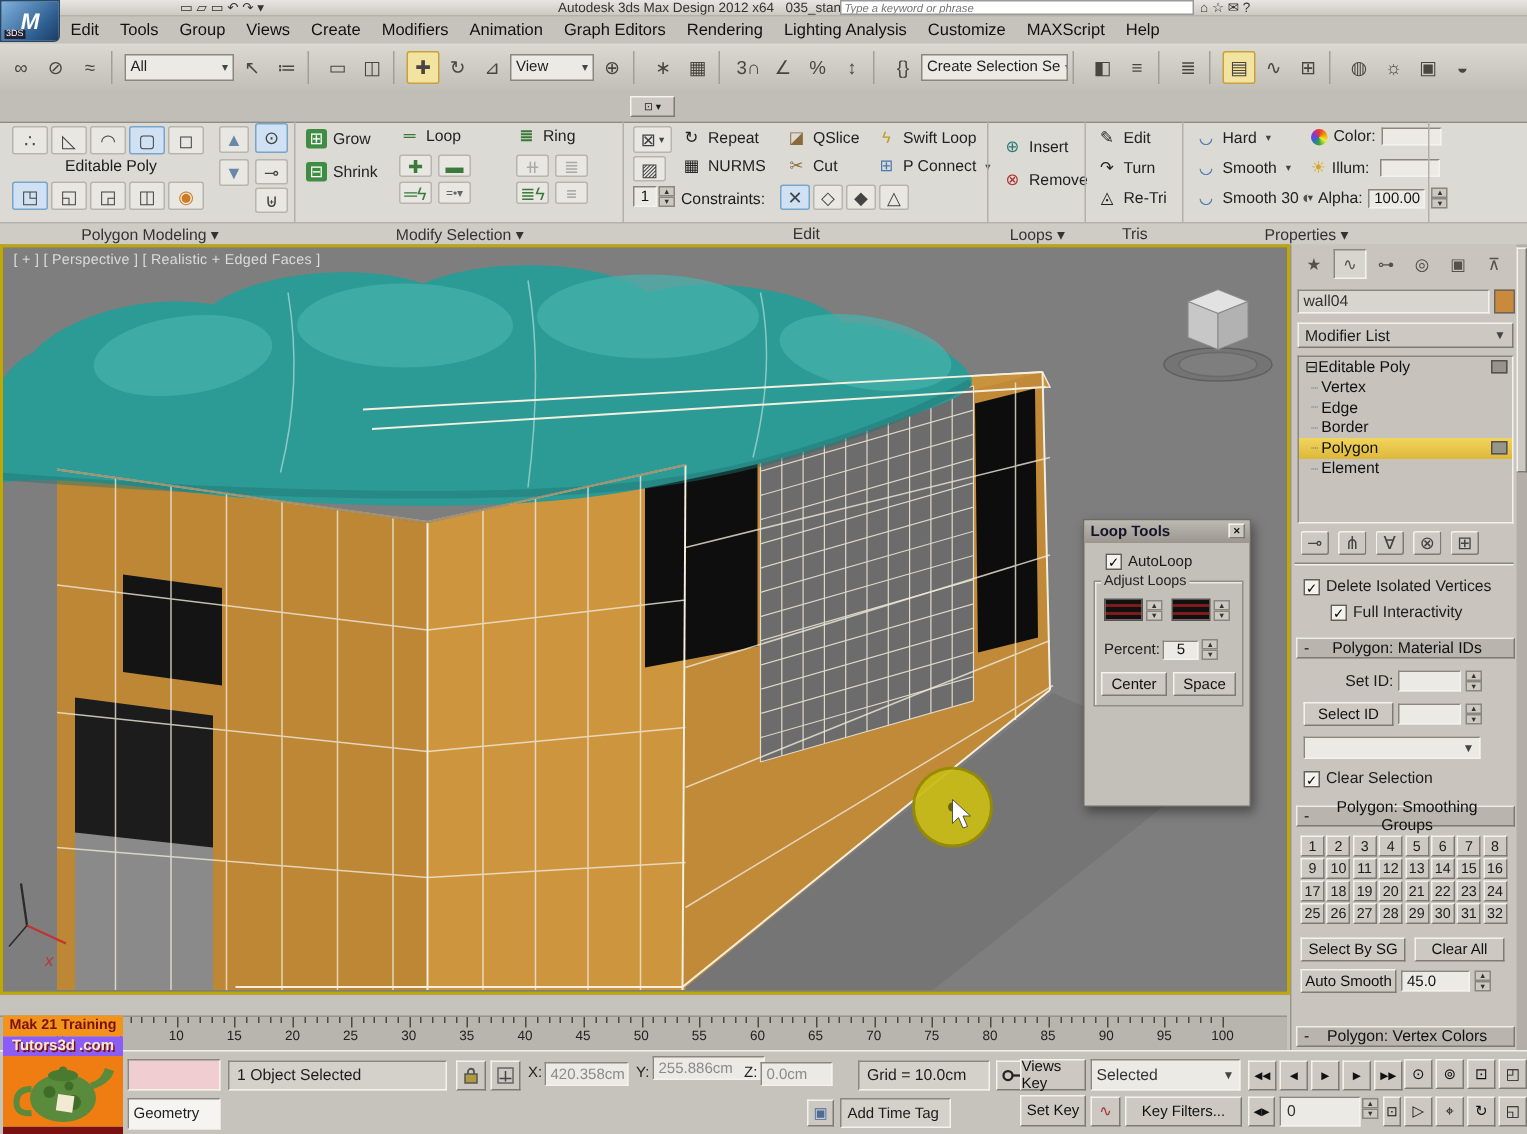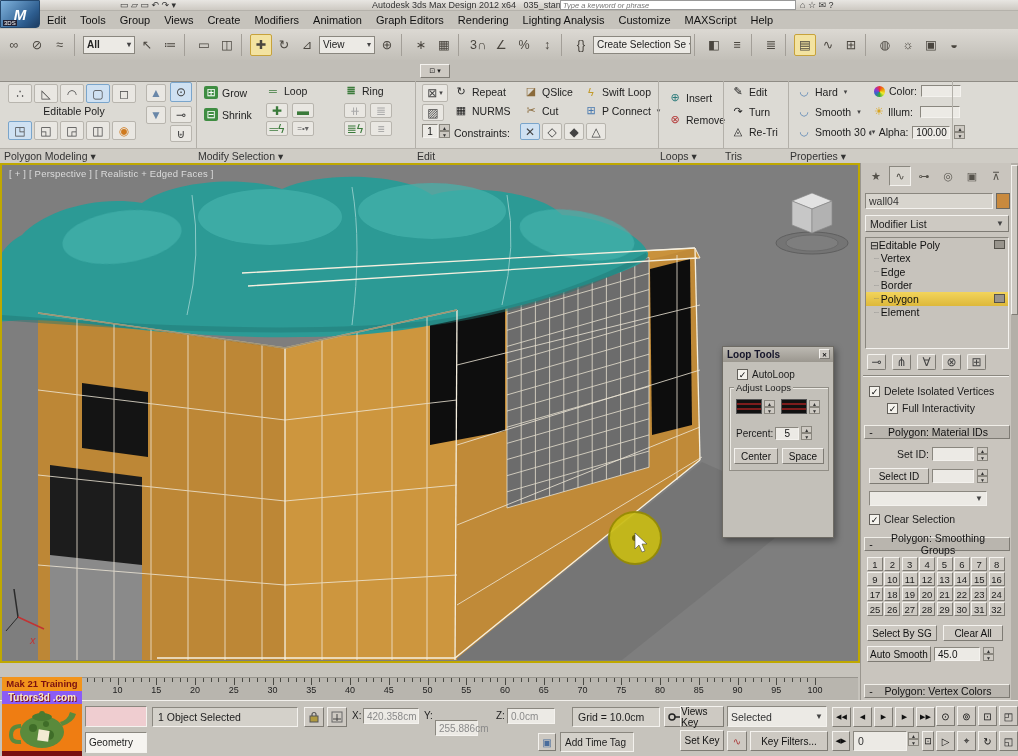--- a/index.html
+++ b/index.html
@@ -24,21 +24,21 @@
   .tb-sep{width:5px;height:22px;border-left:1px solid #a39f98;margin:0 2px;flex:none}
   .tb-dd{height:18px;background:#eceae5;border:1px solid #8a877f;display:inline-flex;align-items:center;justify-content:space-between;padding:0 3px;font-size:10px;color:#222;flex:none;box-sizing:border-box;overflow:hidden;white-space:nowrap}
   .dd-arrow{font-size:8px;color:#444;margin-left:3px}
   
   #ribbon{left:0;top:60px;width:1018px;height:103px;background:#c1beb7}
   #ribbon-tabs{position:absolute;left:4px;top:0;height:21px;display:flex;align-items:flex-end}
   .rtab{height:19px;padding:0 16px;display:flex;align-items:center;font-size:11px;color:#222;border:1px solid transparent;border-bottom:none;border-radius:2px 2px 0 0}
   .rtab.active{background:#dcdad4;border-color:#8f8c85}
   #ribbon-body{position:absolute;left:0;top:21px;width:1018px;height:67px;background:#dcdad4;border-top:1px solid #8f8c85;box-sizing:border-box}
   #ribbon-labels{position:absolute;left:0;top:88px;width:1018px;height:15px;background:#cfccc5;border-top:1px solid #b5b2ab;box-sizing:border-box;font-size:10.5px;color:#333}
-  .plabel{position:absolute;top:1px;white-space:nowrap}
+  .plabel{position:absolute;top:1px;text-align:center;white-space:nowrap}
   .pdiv{position:absolute;top:21px;height:82px;width:1px;background:#b3b0a9}
   .ribtn{display:inline-flex;align-items:center;justify-content:center;font-size:12px;color:#444;border:1px solid #b8b5ae;background:#e9e7e2;border-radius:2px;box-sizing:border-box}
   .rlbl{display:inline-flex;align-items:center;gap:4px;font-size:10.5px;color:#222;white-space:nowrap}
   .gic{display:inline-flex;align-items:center;justify-content:center;width:14px;height:13px;font-size:11px}
   .dd-mini{font-size:7px;color:#444;margin-left:2px}
   
   .spin{display:inline-flex;flex-direction:column;width:11px;flex:none}
   .spin i{font-style:normal;font-size:5px;line-height:6px;height:7px;width:11px;text-align:center;background:#cdc9c2;border:1px solid #8a877f;box-sizing:border-box;color:#333}
   .chk{width:11px;height:11px;background:#f4f2ec;border:1px solid #63605a;font-size:9px;line-height:10px;text-align:center;color:#000;display:inline-block;box-sizing:border-box;flex:none}
   .chk.on::after{content:"✓"}
@@ -122,21 +122,21 @@
         <div class="tb-btn">
           <span class="g">∞</span>
         </div>
         <div class="tb-btn">
           <span class="g">⊘</span>
         </div>
         <div class="tb-btn">
           <span class="g">≈</span>
         </div>
         <span class="tb-sep"></span>
-        <div class="tb-dd" style="width: 52px; font-weight: bold;">
+        <div class="tb-dd" style="width: 73px;">
           <span>All</span>
           <span class="dd-arrow">▾</span>
         </div>
         <div class="tb-btn">
           <span class="g">↖</span>
         </div>
         <div class="tb-btn">
           <span class="g">≔</span>
         </div>
         <span class="tb-sep"></span>
@@ -893,21 +893,21 @@
     <div class="raised abs btn" style="left:327px;top:6px;width:20px;height:20px">
       <svg width="12" height="12" viewBox="0 0 12 12">
           <rect x="1" y="1" width="10" height="10" fill="none" stroke="#666"></rect>
           <line x1="6" y1="10" x2="6" y2="3" stroke="#444"></line>
           <line x1="2" y1="8" x2="10" y2="8" stroke="#444"></line>
         </svg>
     </div>
     <span class="coordlbl abs" style="left:352px;top:9px">X:</span>
     <span class="white-field coordval abs" style="left:363px;top:7px;width:56px;height:16px">420.358cm</span>
     <span class="coordlbl abs" style="left:424px;top:9px">Y:</span>
-    <span class="white-field coordval abs" style="left:435px;top:19px;width:43px;height:16px">255.886cm</span>
+    <span class="white-field coordval abs" style="left:435px;top:3px;width:75px;height:16px">255.886cm</span>
     <span class="coordlbl abs" style="left:496px;top:9px">Z:</span>
     <span class="white-field coordval abs" style="left:507px;top:7px;width:48px;height:16px">0.0cm</span>
     <div class="sunken abs flex" style="left:572px;top:6px;width:88px;height:20px;padding-left:5px;font-size:10.5px">Grid = 10.0cm</div>
     <div class="raised abs btn" style="left:664px;top:6px;width:28px;height:20px">
       <svg width="20" height="10" viewBox="0 0 20 10">
           <circle cx="4" cy="5" r="3" fill="none" stroke="#222" stroke-width="1.5"></circle>
           <line x1="7" y1="5" x2="18" y2="5" stroke="#222" stroke-width="1.5"></line>
           <line x1="14" y1="5" x2="14" y2="8" stroke="#222" stroke-width="1.5"></line>
           <line x1="17" y1="5" x2="17" y2="8" stroke="#222" stroke-width="1.5"></line>
         </svg>

